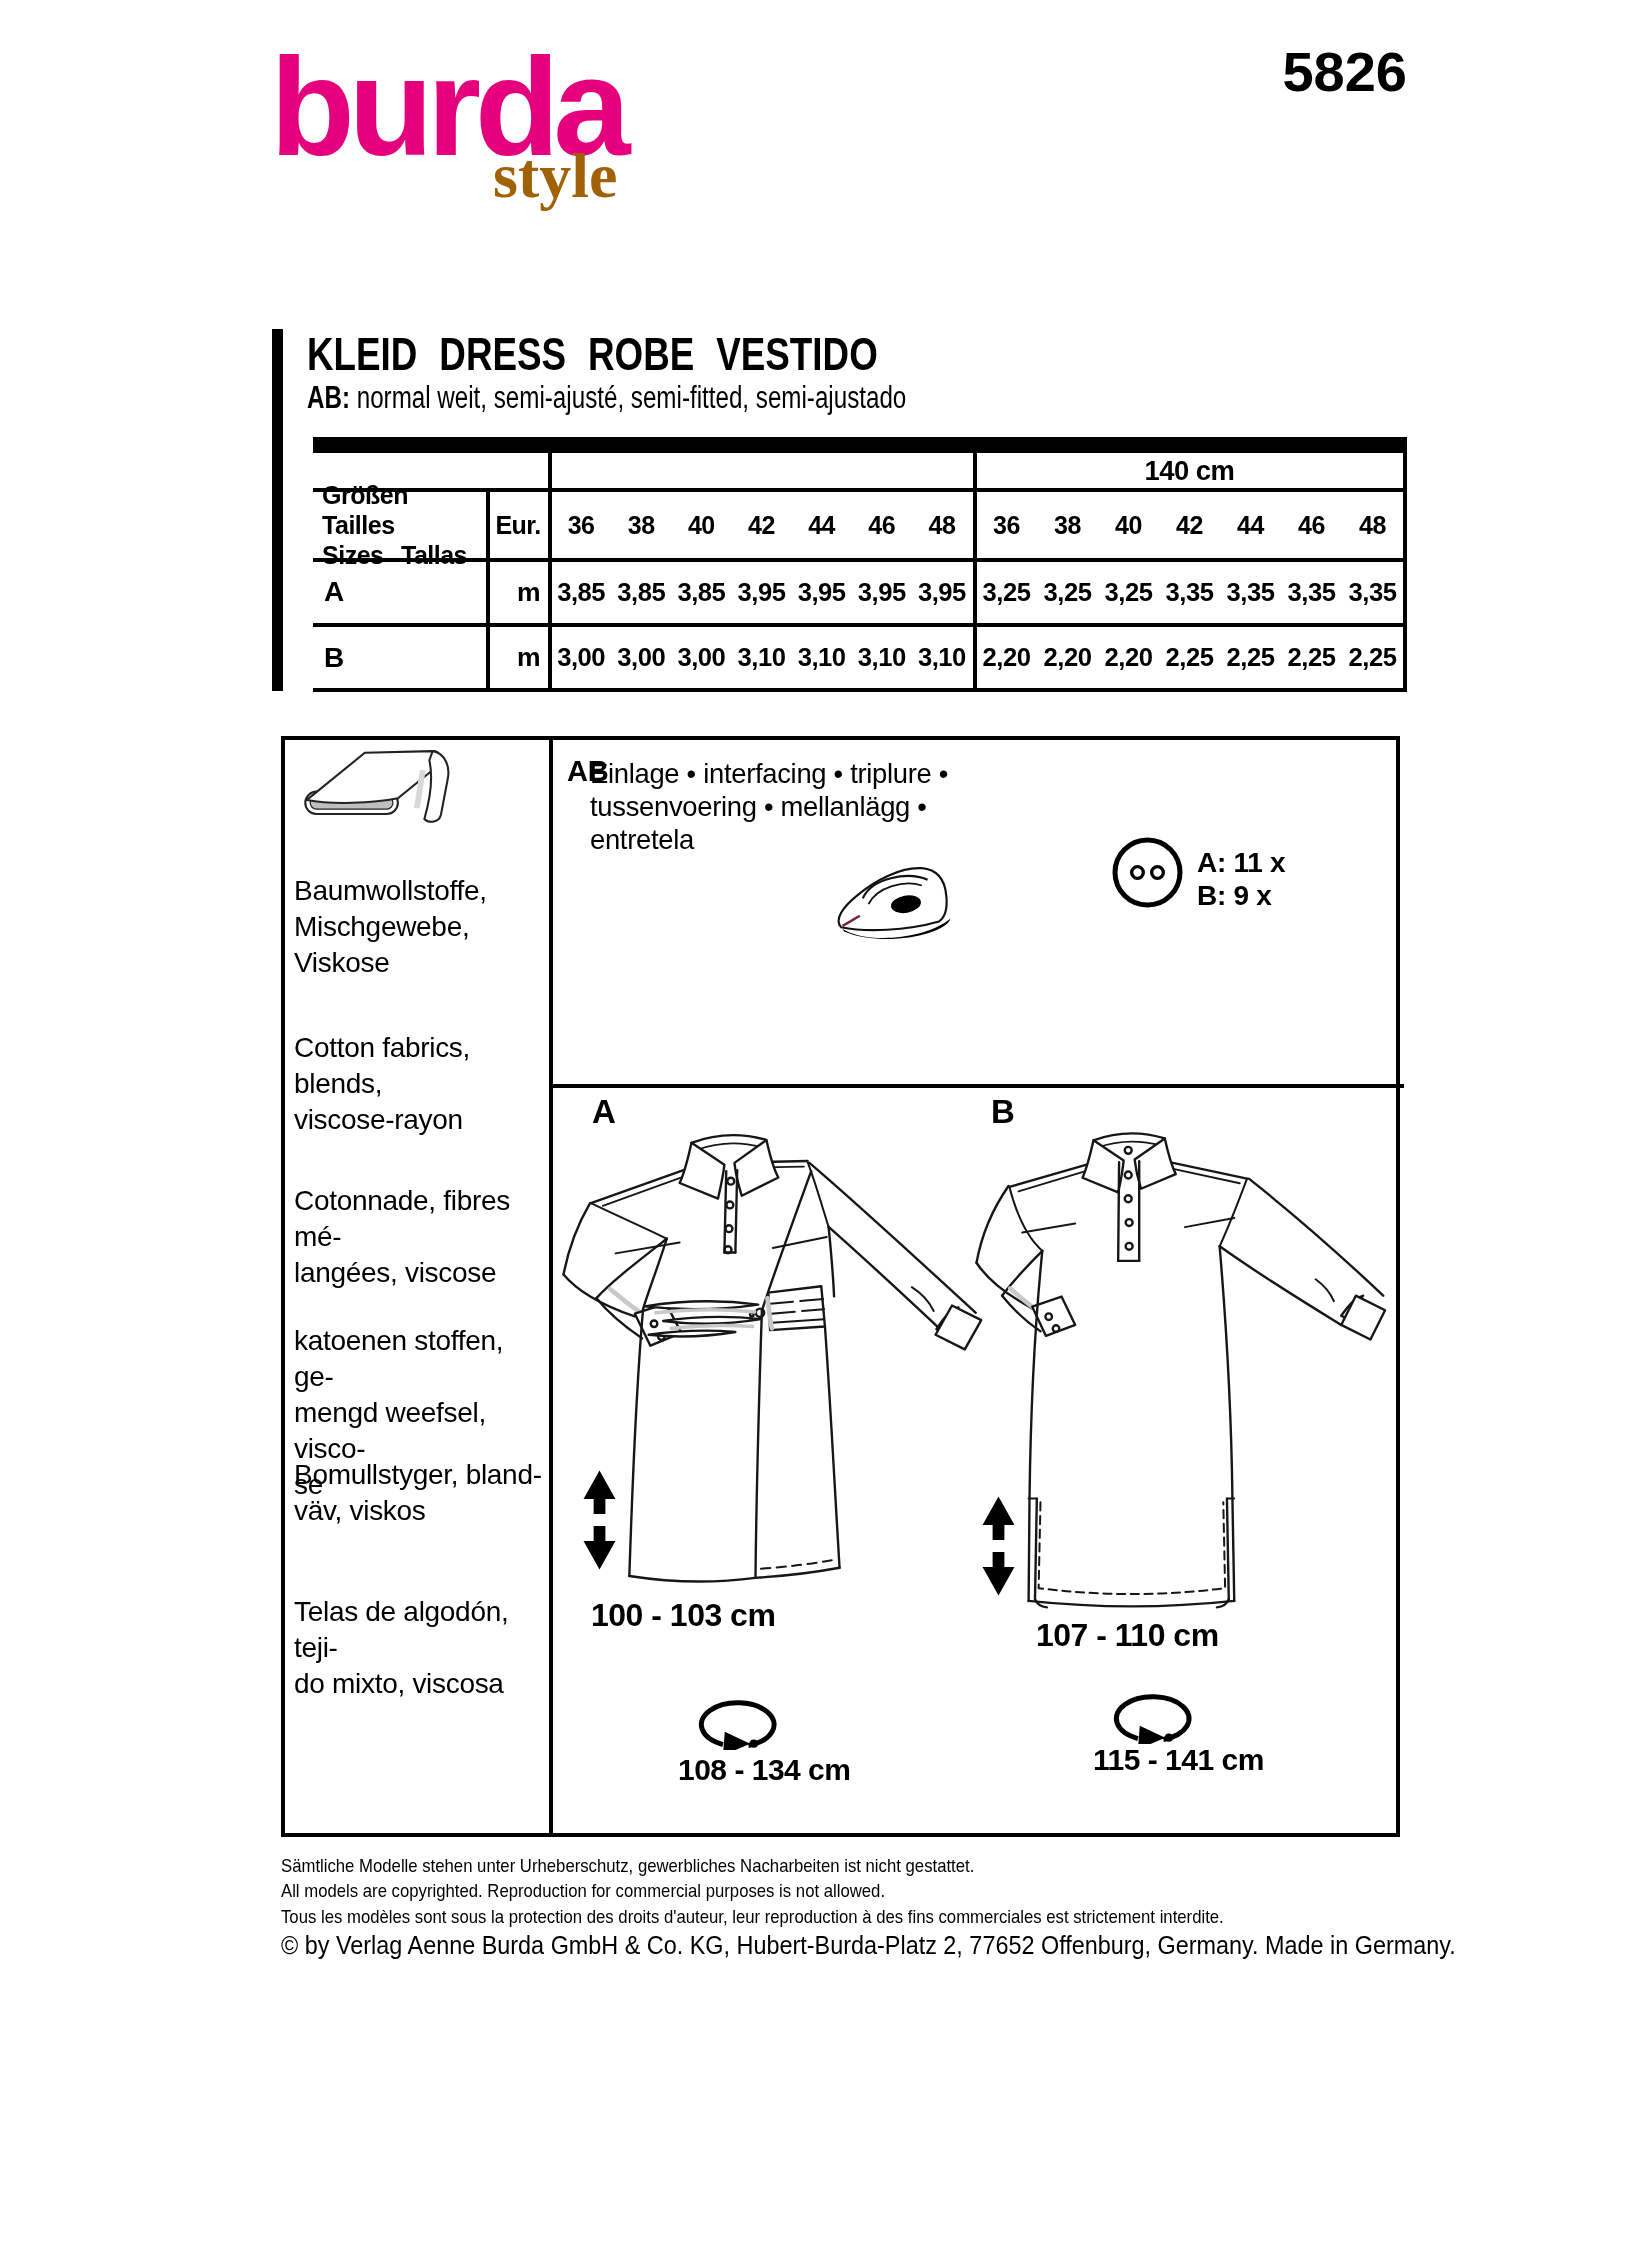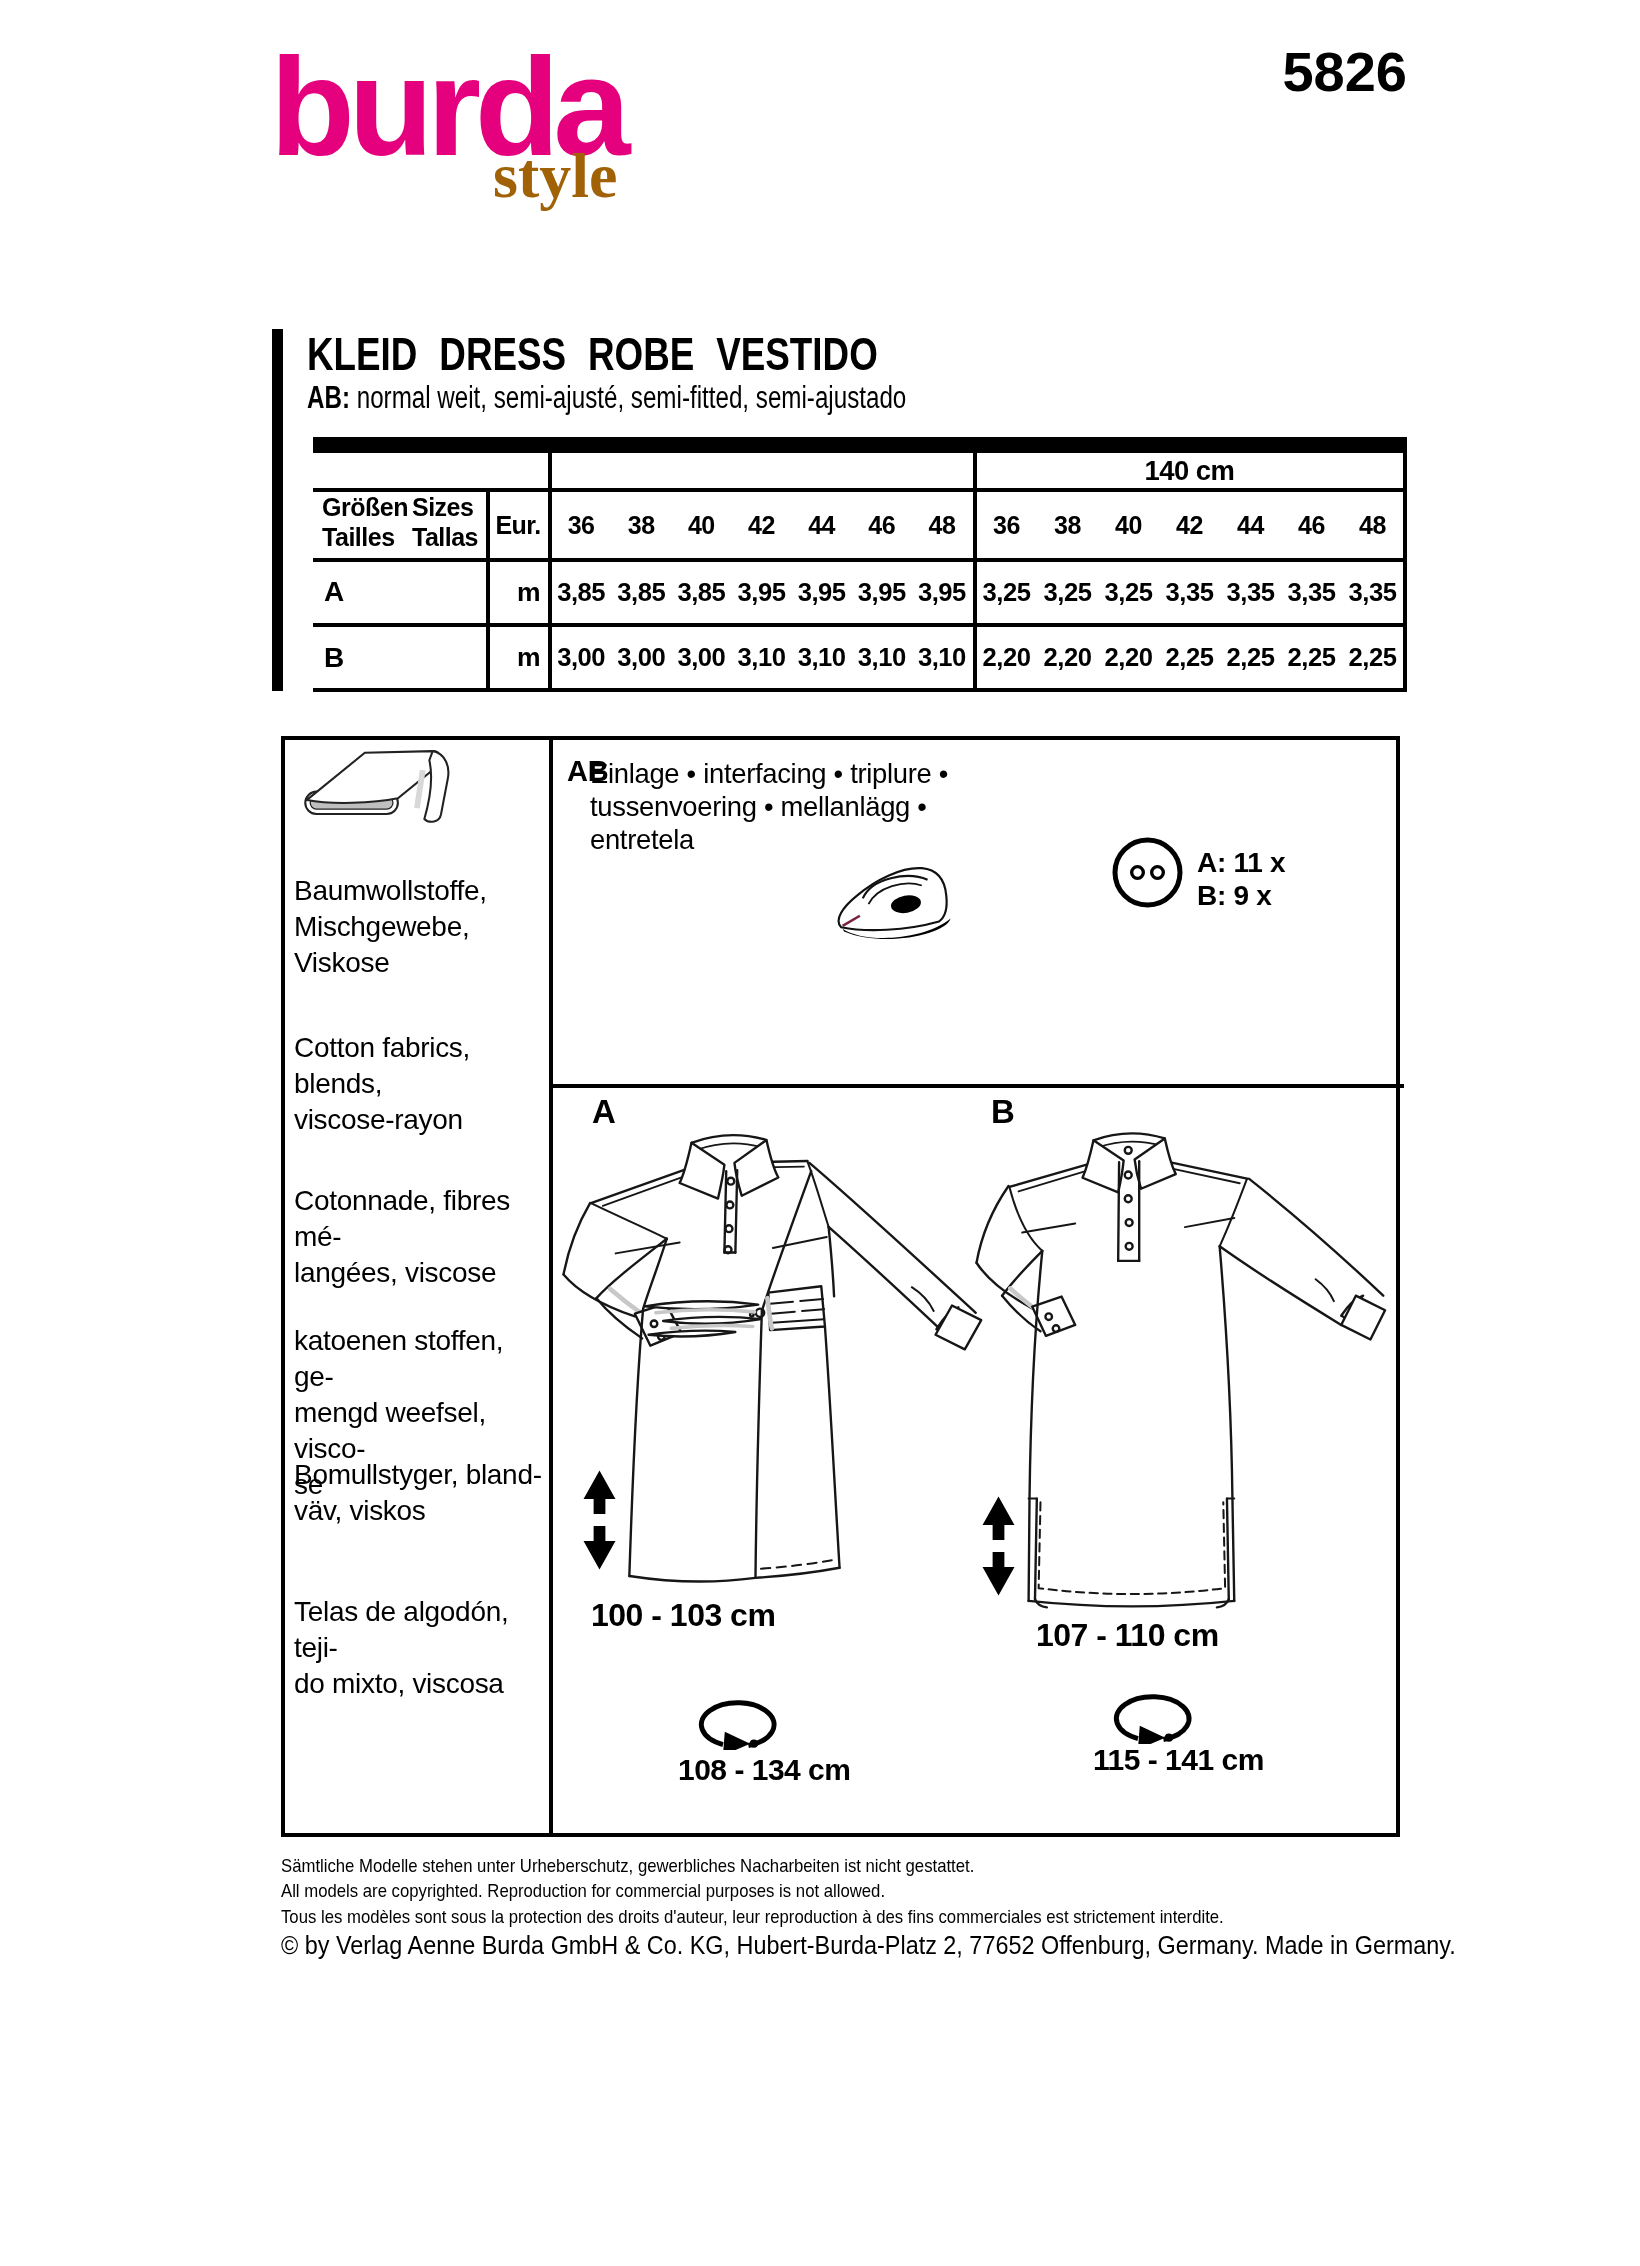--- a/index.html
+++ b/index.html
@@ -66,21 +66,21 @@
     <div class="tl" style="left:0;top:121px;width:1094px;height:3.7px;"></div>
     <div class="tl" style="left:0;top:186px;width:1094px;height:3.7px;"></div>
     <div class="tl" style="left:0;top:251px;width:1094px;height:3.7px;"></div>
     <div class="tl" style="left:173px;top:51px;width:3.7px;height:204px;"></div>
     <div class="tl" style="left:235px;top:15.5px;width:3.7px;height:239px;"></div>
     <div class="tl" style="left:660px;top:15.5px;width:3.7px;height:239px;"></div>
     <div class="tl" style="left:1090px;top:15.5px;width:3.7px;height:239px;"></div>
 
     <div class="tc" style="left:663px;top:15.5px;width:427px;height:36px;font-size:27.4px;">140 cm</div>
 
-    <div class="tc" style="left:9.1px;top:55px;width:164px;height:66px;font-size:25px;flex-direction:row;align-items:flex-start;justify-content:center;line-height:30px;word-spacing:11px;">
+    <div class="tc" style="left:9.1px;top:55px;width:164px;height:66px;font-size:25px;flex-direction:column;align-items:flex-start;justify-content:center;line-height:30px;word-spacing:11px;">
       <span>Größen Tailles</span>
       <span>Sizes Tallas</span>
     </div>
     <div class="tc" style="left:176px;top:55px;width:58px;height:66px;font-size:25px;">Eur.</div>
     <div class="sizerow" style="left:238px;top:55px;width:421px;height:66px;font-size:25px;">
       <span>36</span>
         <span>38</span>
         <span>40</span>
         <span>42</span>
         <span>44</span>

